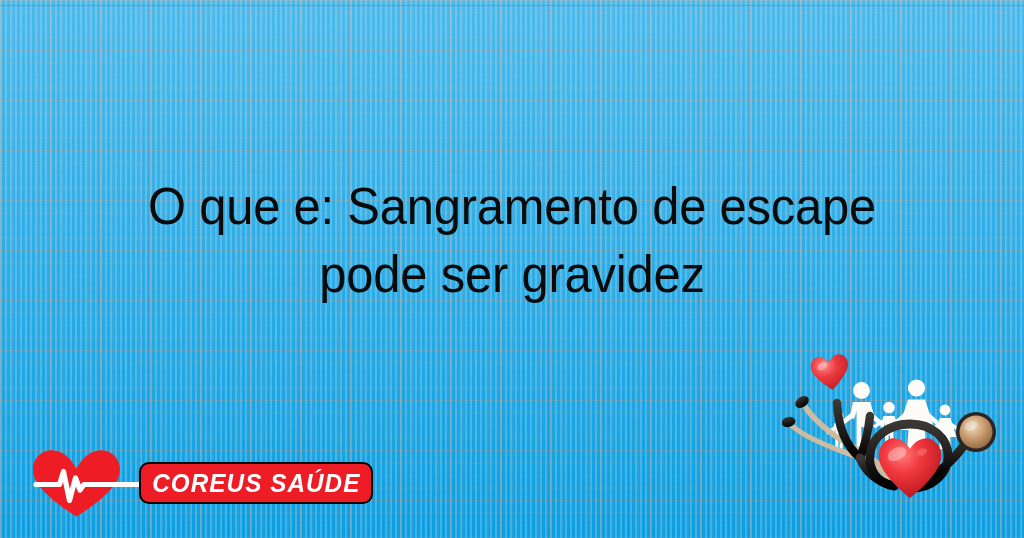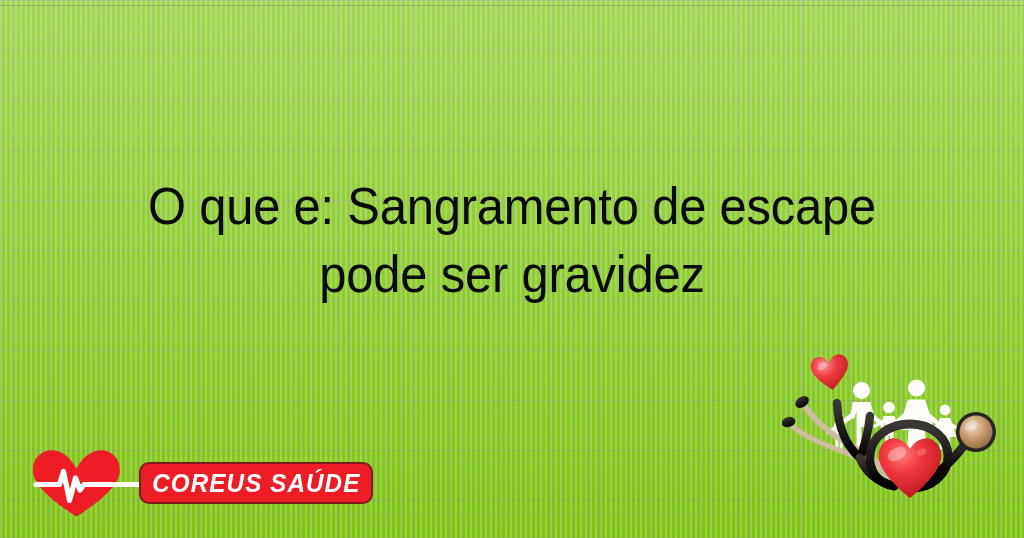--- a/index.html
+++ b/index.html
@@ -5,21 +5,21 @@
   html, body {
     margin: 0;
     padding: 0;
     background: #ffffff;
   }
   #stage {
     position: relative;
     width: 1024px;
     height: 538px;
     overflow: hidden;
-    background-color: #84cc16;
+    background-color: #0ea5e9;
     font-family: "Liberation Sans", sans-serif;
   }
   
   #grid-minor, #grid-major, #paper-noise {
     position: absolute;
     inset: 0;
     pointer-events: none;
   }
   #grid-minor {
     background-image:
@@ -70,21 +70,21 @@
     height: 72px;
   }
   #logo-heart { position: absolute; left: 0; top: 0; }
   #logo-badge {
     position: absolute;
     left: 109px;
     top: 14px;
     width: 234px;
     height: 42px;
     background: #ee1c25;
-    border: 2px solid #7f1d1d;
+    border: 2px solid #000000;
     border-radius: 10px;
     box-sizing: border-box;
     display: flex;
     align-items: center;
     justify-content: center;
   }
   #logo-badge-text {
     color: #ffffff;
     font-size: 25px;
     font-weight: 700;

